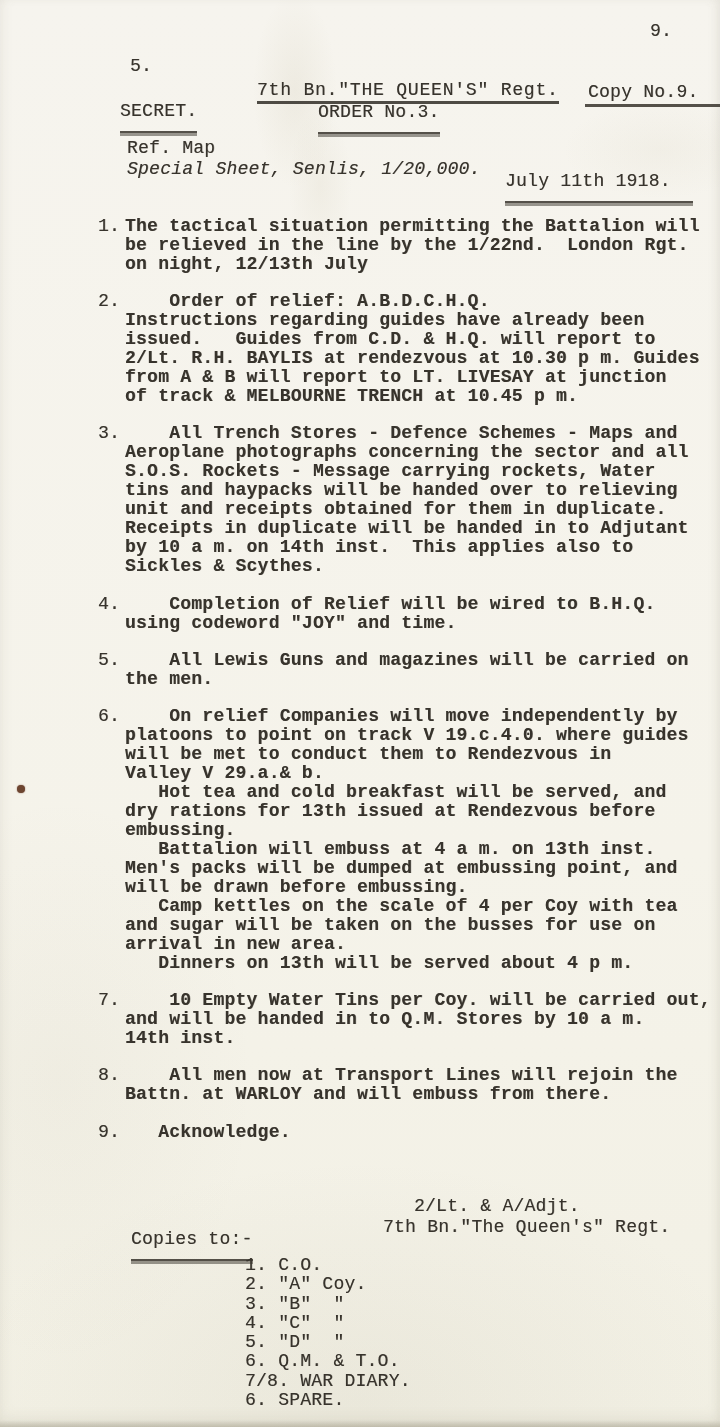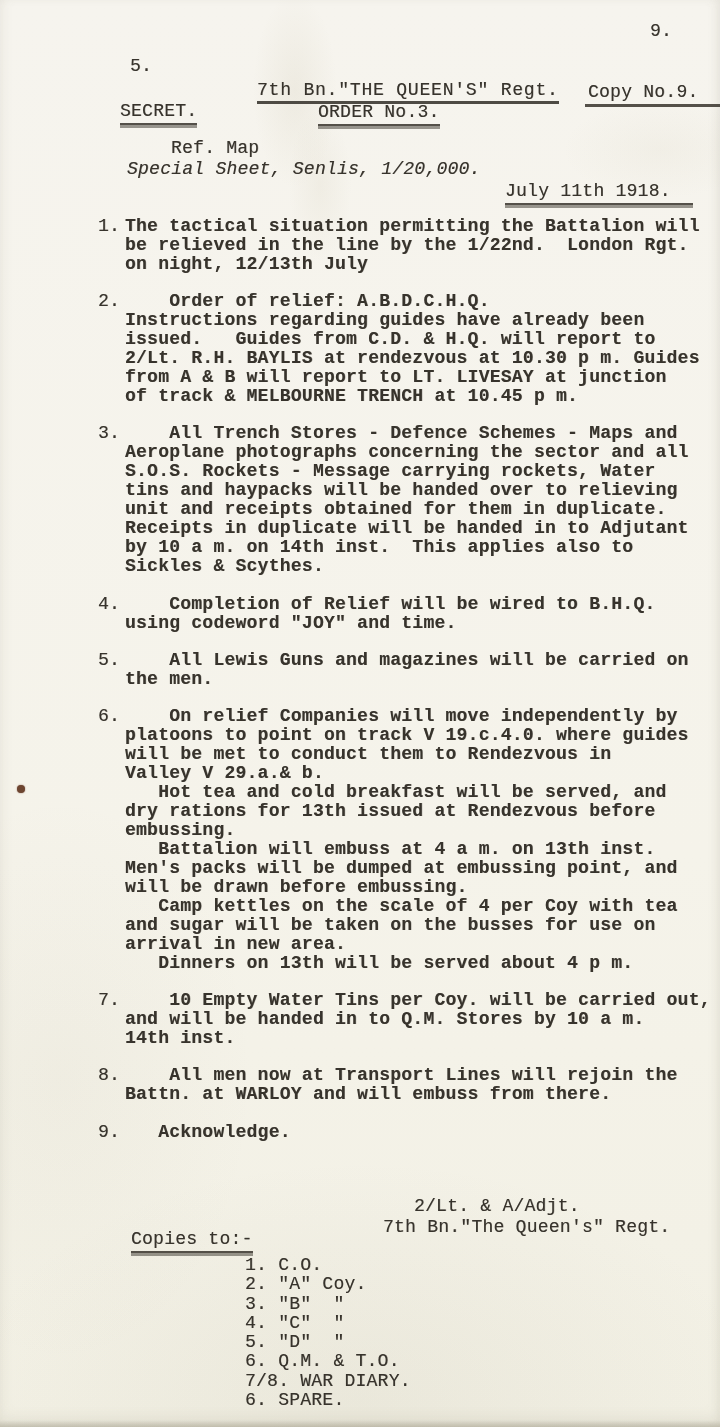--- a/index.html
+++ b/index.html
@@ -30,31 +30,31 @@
     position:absolute;
     font-size:18px;
     line-height:19px;
     letter-spacing:0.25px;
     color:var(--ink);
     white-space:pre;
     text-shadow:0.4px 0.4px 0.6px rgba(55,51,44,0.45);
     width:max-content;
   }
   .u-single{border-bottom:3px solid rgba(55,51,44,0.88);padding-bottom:1px;}
-  .u-double{border-bottom:2px solid rgba(55,51,44,0.85);box-shadow:0 3px 0 rgba(55,51,44,0.5);padding-bottom:2px;}
+  .u-double{border-bottom:2px solid rgba(55,51,44,0.85);box-shadow:0 3px 0 rgba(55,51,44,0.5);padding-bottom:10px;}
 
   .corner-num{left:650px;top:22px;}
   .sheet-num{left:130px;top:57px;}
   .unit-title{left:257px;top:81px;letter-spacing:0.8px;}
   .copy-no{left:585px;top:83px;right:-2px;width:auto;border-bottom:3px solid rgba(55,51,44,0.85);padding-bottom:2px;padding-left:3px;}
   .classification{left:120px;top:102px;}
   .order-no{left:318px;top:103px;}
-  .ref-label{left:127px;top:139px;margin-left:44px;}
+  .ref-label{left:127px;top:139px;}
   .ref-sheet{left:127px;top:160px;font-style:italic;}
-  .order-date{left:505px;top:182px;padding-right:22px;font-family:Liberation Mono, monospace;}
+  .order-date{left:505px;top:172px;padding-right:22px;font-family:Liberation Mono, monospace;}
 
   .items{position:absolute;left:98px;top:217px;width:618px;}
   .item{display:flex;margin-bottom:18.2px;}
   .item .num{position:static;flex:none;width:27px;}
   .item .body{position:static;flex:1 1 auto;font-weight:bold;}
 
   .sig1{left:414px;top:1197px;}
   .sig2{left:383px;top:1218px;}
   .copies-label{left:131px;top:1230px;}
   .dist{position:absolute;left:245px;top:1256px;text-align:right;}

